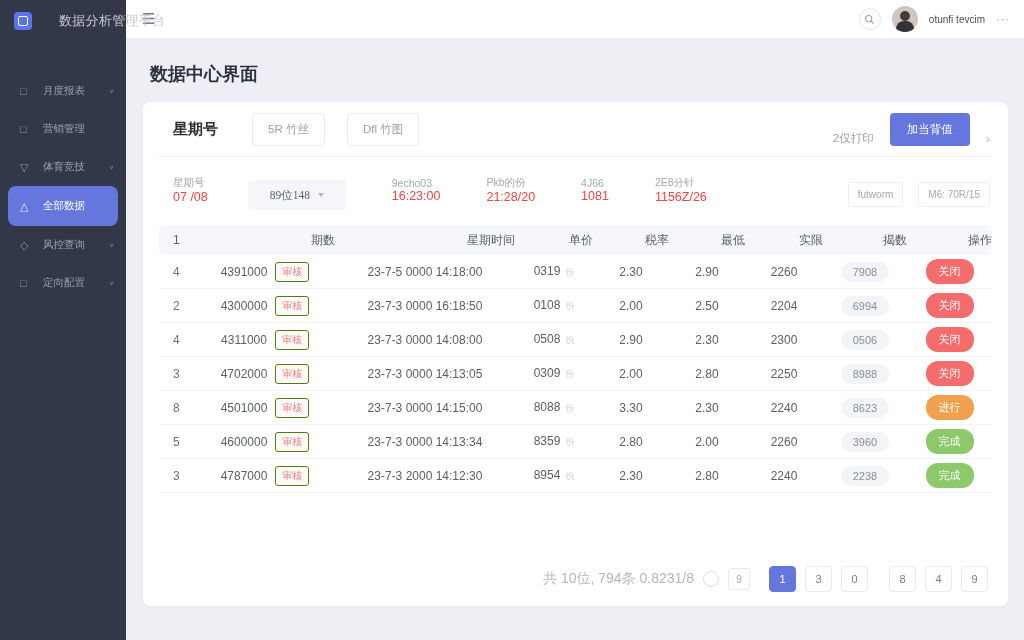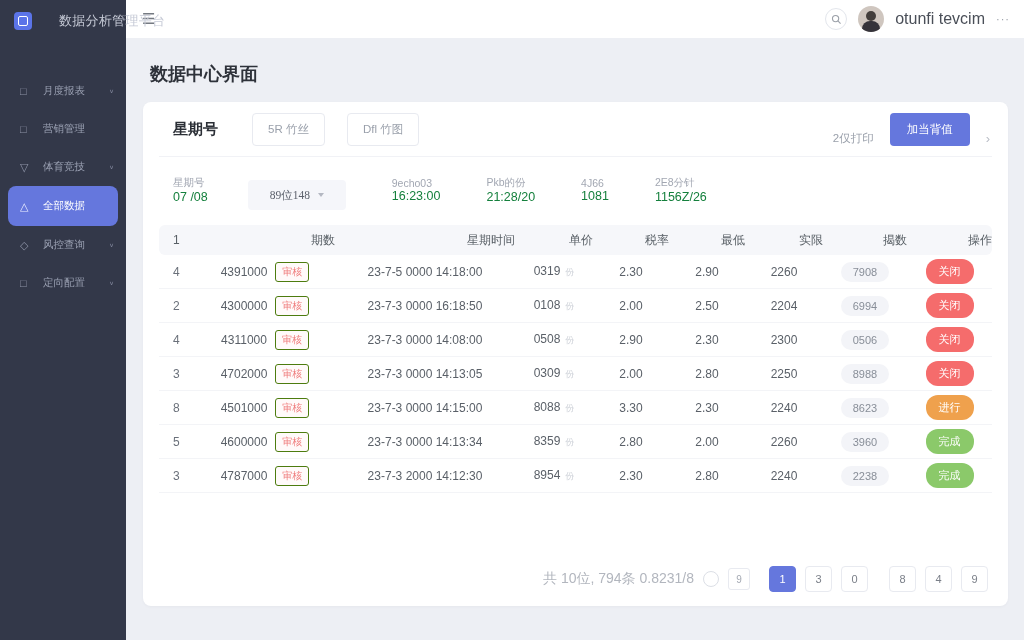--- a/index.html
+++ b/index.html
@@ -22,21 +22,21 @@
   .side-item + .side-item { margin-top:0; }
 
   
   .topbar { position:absolute; left:126px; top:0; width:898px; height:38px; background:#fff; display:flex; align-items:center; padding:0 14px 0 16px; }
   .hamburger { font-size:15px; color:#757a82; cursor:pointer; }
   .topbar-right { margin-left:auto; display:flex; align-items:center; gap:11px; }
   .search-btn { width:22px; height:22px; border:1px solid #e3e6ec; border-radius:50%; display:flex; align-items:center; justify-content:center; cursor:pointer; background:#fff; }
   .avatar { width:26px; height:26px; border-radius:50%; background:#cfc6bf; position:relative; overflow:hidden; cursor:pointer; }
   .avatar::before { content:""; position:absolute; top:5px; left:8px; width:10px; height:10px; border-radius:50%; background:#423d3b; }
   .avatar::after { content:""; position:absolute; top:15px; left:4px; width:18px; height:14px; border-radius:8px 8px 0 0; background:#35333a; }
-  .username { font-size:16px; color:#4a4f58; }
+  .username { font-size:10px; color:#4a4f58; }
   .more-dots { font-size:11px; color:#9ba0a9; letter-spacing:1px; cursor:pointer; }
 
   
   .content { position:absolute; left:126px; top:38px; width:898px; height:602px;border-radius:23px; }
   .page-title { font-size:18px; font-weight:bold; color:#2e323a; padding:24px 0 16px 24px; }
 
   .card { margin:0 16px 0 17px; height:504px; background:#fff; border-radius:8px; box-shadow:0 1px 3px rgba(40,50,80,.04); padding:0 16px 14px 16px; display:flex; flex-direction:column; }
 
   
   .toolbar { display:flex; align-items:center; height:55px; border-bottom:1px solid #f1f2f6; }
@@ -44,21 +44,21 @@
   .ghost-btn { border:1px solid #e8eaf0; background:#fff; border-radius:4px; color:#9aa0ab; font-size:11.5px; padding:8px 15px; margin-right:22px; cursor:pointer; }
   .toolbar-right { margin-left:auto; display:flex; align-items:flex-end; gap:16px; }
   .toolbar-link { font-size:11.5px; color:#9aa0ab; cursor:pointer; }
   .primary-btn { background:#6577dd; border:none; color:#fff; font-size:11.5px; border-radius:4px; padding:9px 17px; cursor:pointer; }
   .chev-right { color:#b9bdc6; font-size:13px; cursor:pointer; margin-right:2px; }
 
   
   .stats-row { display:flex; align-items:center; padding:13px 0 15px 14px; }
   .stat { margin-right:46px; }
   .stat .st-label { font-size:10.5px; color:#a2a7b2; white-space:nowrap; }
-  .stat .st-value { font-size:12.5px; color:#15803d; white-space:nowrap; }
+  .stat .st-value { font-size:12.5px; color:#ef4444; white-space:nowrap; }
   .stat-select { width:98px; height:30px; background:#f5f6fa; border-radius:4px; display:flex; align-items:center; justify-content:center; gap:8px; font-size:11.5px; color:#5a5f6a; margin:10px 46px 0 -6px; cursor:pointer;font-family:Liberation Serif, serif; }
   .caret-down { width:0; height:0; border-left:3.5px solid transparent; border-right:3.5px solid transparent; border-top:4.5px solid #b4b8c2; }
   .stats-buttons { margin-left:auto; display:flex; gap:15px; padding-right:2px; margin-top:8px; }
   .mini-btn { border:1px solid #eceef2; background:#fff; border-radius:3px; font-size:10px; color:#a4a9b3; padding:6px 9px; cursor:pointer; white-space:nowrap; }
 
   
   .grid-row { display:grid; grid-template-columns:36px 140px 180px 78px 76px 76px 78px 84px 85px; align-items:center; }
   .thead { background:#f6f7fa; border-radius:6px; height:30px; font-size:12px; color:#596066; }
   .thead .cell { text-align:right; }
   .thead .cell:first-child { text-align:left; padding-left:14px; }
@@ -169,20 +169,24 @@
           <div class="st-value">21:28/20</div>
         </div>
         <div class="stat">
           <div class="st-label">4J66</div>
           <div class="st-value">1081</div>
         </div>
         <div class="stat">
           <div class="st-label">2E8分针</div>
           <div class="st-value">1156Z/26</div>
         </div>
+        <div class="stats-buttons">
+          <button class="mini-btn">futworm</button>
+          <button class="mini-btn">M6: 70R/15</button>
+        </div>
       </div>
 
     <div class="grid-row thead" id="thead">
         <span class="cell">1</span>
         <span class="cell">期数</span>
         <span class="cell">星期时间</span>
         <span class="cell">单价</span>
         <span class="cell">税率</span>
         <span class="cell">最低</span>
         <span class="cell">实限</span>

